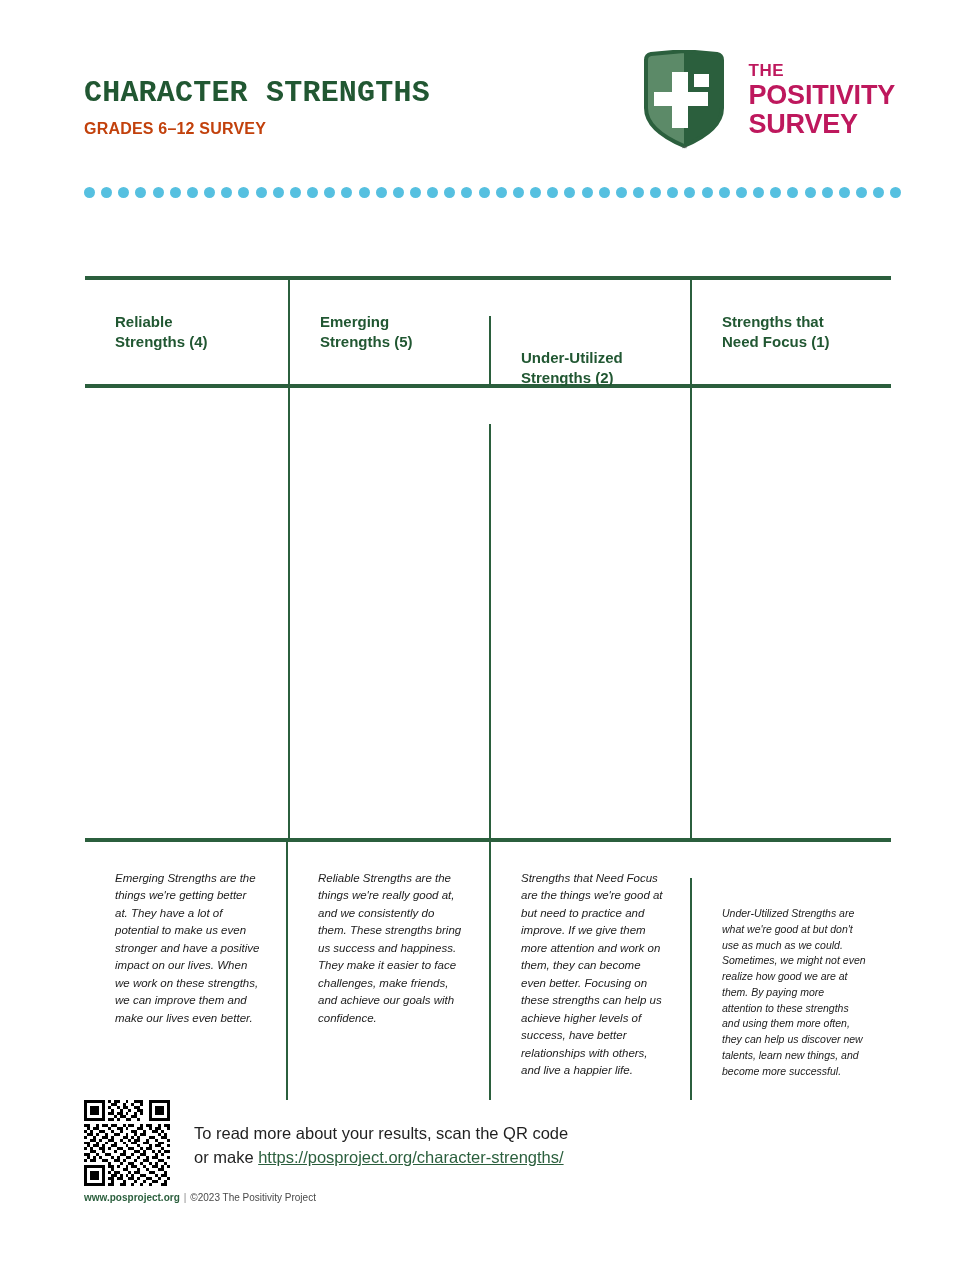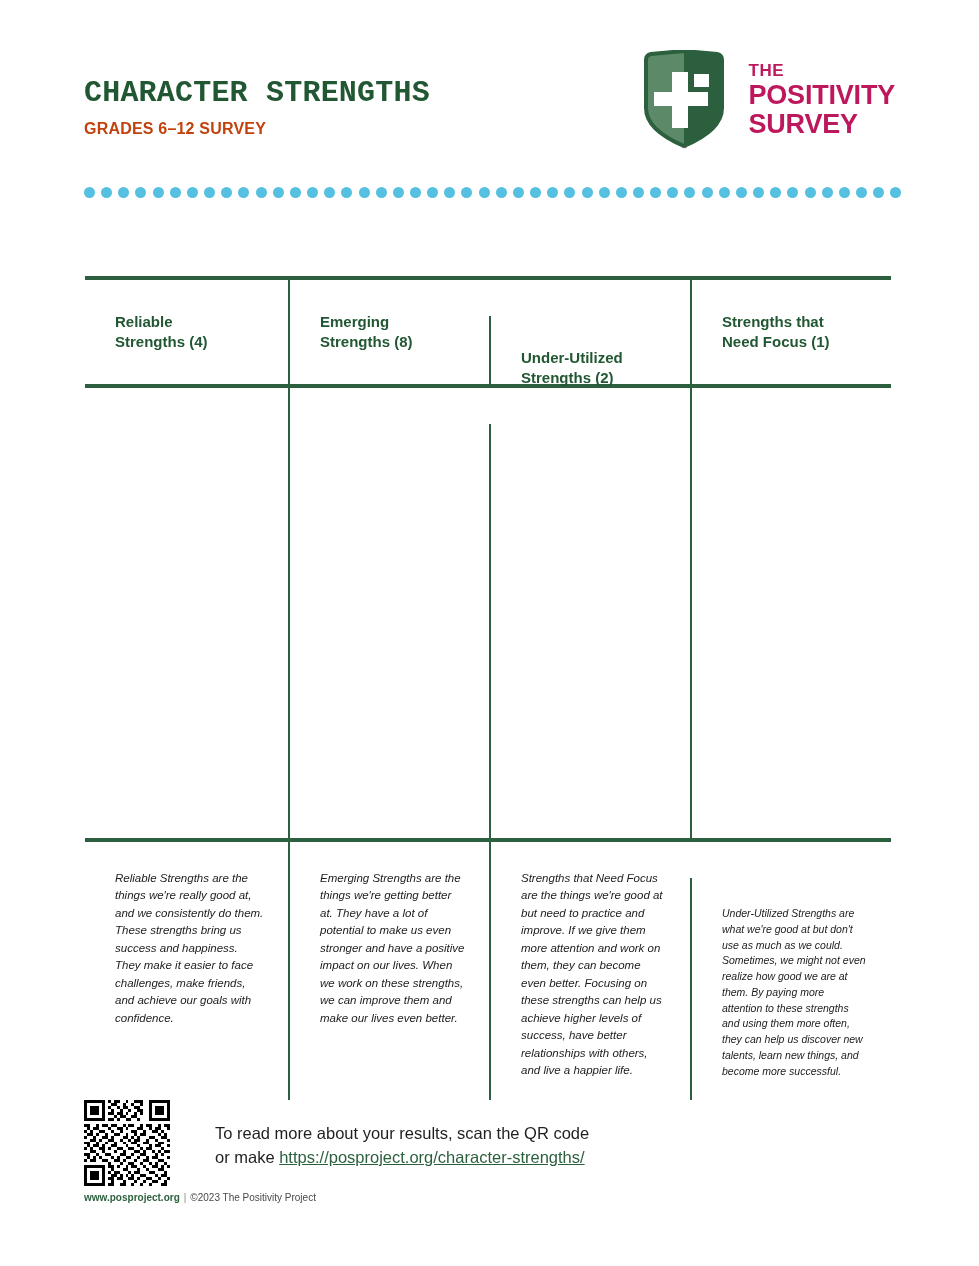--- a/index.html
+++ b/index.html
@@ -191,21 +191,20 @@
     width: 86px;
     height: 86px;
     display: block;
     flex: 0 0 auto;
   }
   .footer-text {
     padding-top: 22px;
     font-size: 16.5px;
     line-height: 1.45;
     color: #1f1f1f;
-    margin-left: 21px;
   }
   .footer-link {
     color: #2b5f3d;
     text-decoration: underline;
   }
   .legal {
     margin-top: 6px;
     font-size: 10px;
     color: #4a4a4a;
   }
@@ -303,21 +302,21 @@
     <div class="grid-head">
       <div class="col col-1">
         <div class="col-head-inner">
           <div class="col-head-text">Reliable
 Strengths (4)</div>
         </div>
       </div>
       <div class="col col-2">
         <div class="col-head-inner">
           <div class="col-head-text">Emerging
-Strengths (8)</div>
+Strengths (5)</div>
         </div>
       </div>
       <div class="col col-3">
         <div class="col-head-inner">
           <div class="col-head-text">Under-Utilized
 Strengths (2)</div>
         </div>
       </div>
       <div class="col col-4">
         <div class="col-head-inner">
@@ -332,28 +331,28 @@
     <div class="grid-body">
       <div class="col col-1"></div>
       <div class="col col-2"></div>
       <div class="col col-3"></div>
       <div class="col col-4"></div>
     </div>
 
     <div class="rule-thick"></div>
 
     <div class="grid-notes">
+      <div class="col col-2">
+        <div class="note-inner">
+          <p class="note-text">Emerging Strengths are the things we're getting better at. They have a lot of potential to make us even stronger and have a positive impact on our lives. When we work on these strengths, we can improve them and make our lives even better.</p>
+        </div>
+      </div>
       <div class="col col-1">
         <div class="note-inner">
           <p class="note-text">Reliable Strengths are the things we're really good at, and we consistently do them. These strengths bring us success and happiness. They make it easier to face challenges, make friends, and achieve our goals with confidence.</p>
-        </div>
-      </div>
-      <div class="col col-2">
-        <div class="note-inner">
-          <p class="note-text">Emerging Strengths are the things we're getting better at. They have a lot of potential to make us even stronger and have a positive impact on our lives. When we work on these strengths, we can improve them and make our lives even better.</p>
         </div>
       </div>
       <div class="col col-4">
         <div class="note-inner">
           <p class="note-text">Strengths that Need Focus are the things we're good at but need to practice and improve. If we give them more attention and work on them, they can become even better. Focusing on these strengths can help us achieve higher levels of success, have better relationships with others, and live a happier life.</p>
         </div>
       </div>
       <div class="col col-3 note-sm">
         <div class="note-inner">
           <p class="note-text">Under-Utilized Strengths are what we're good at but don't use as much as we could. Sometimes, we might not even realize how good we are at them. By paying more attention to these strengths and using them more often, they can help us discover new talents, learn new things, and become more successful.</p>

